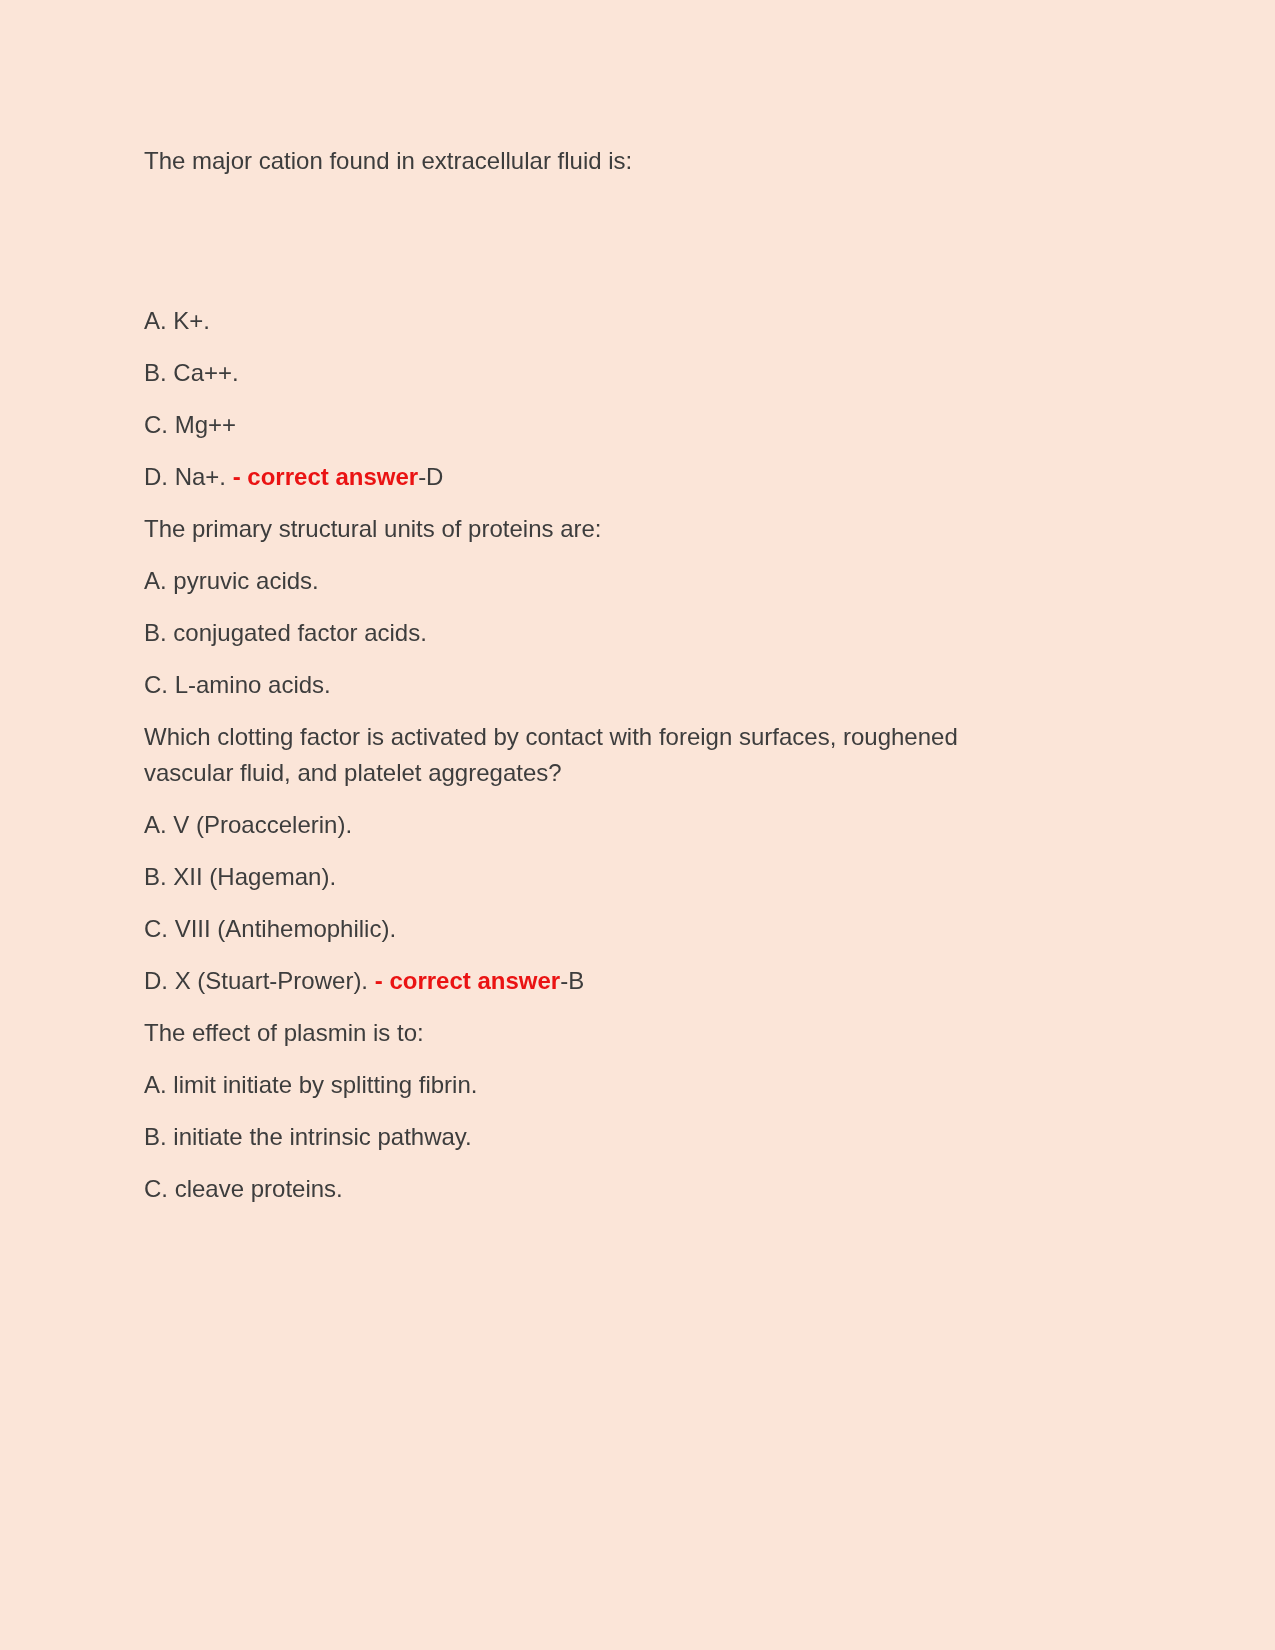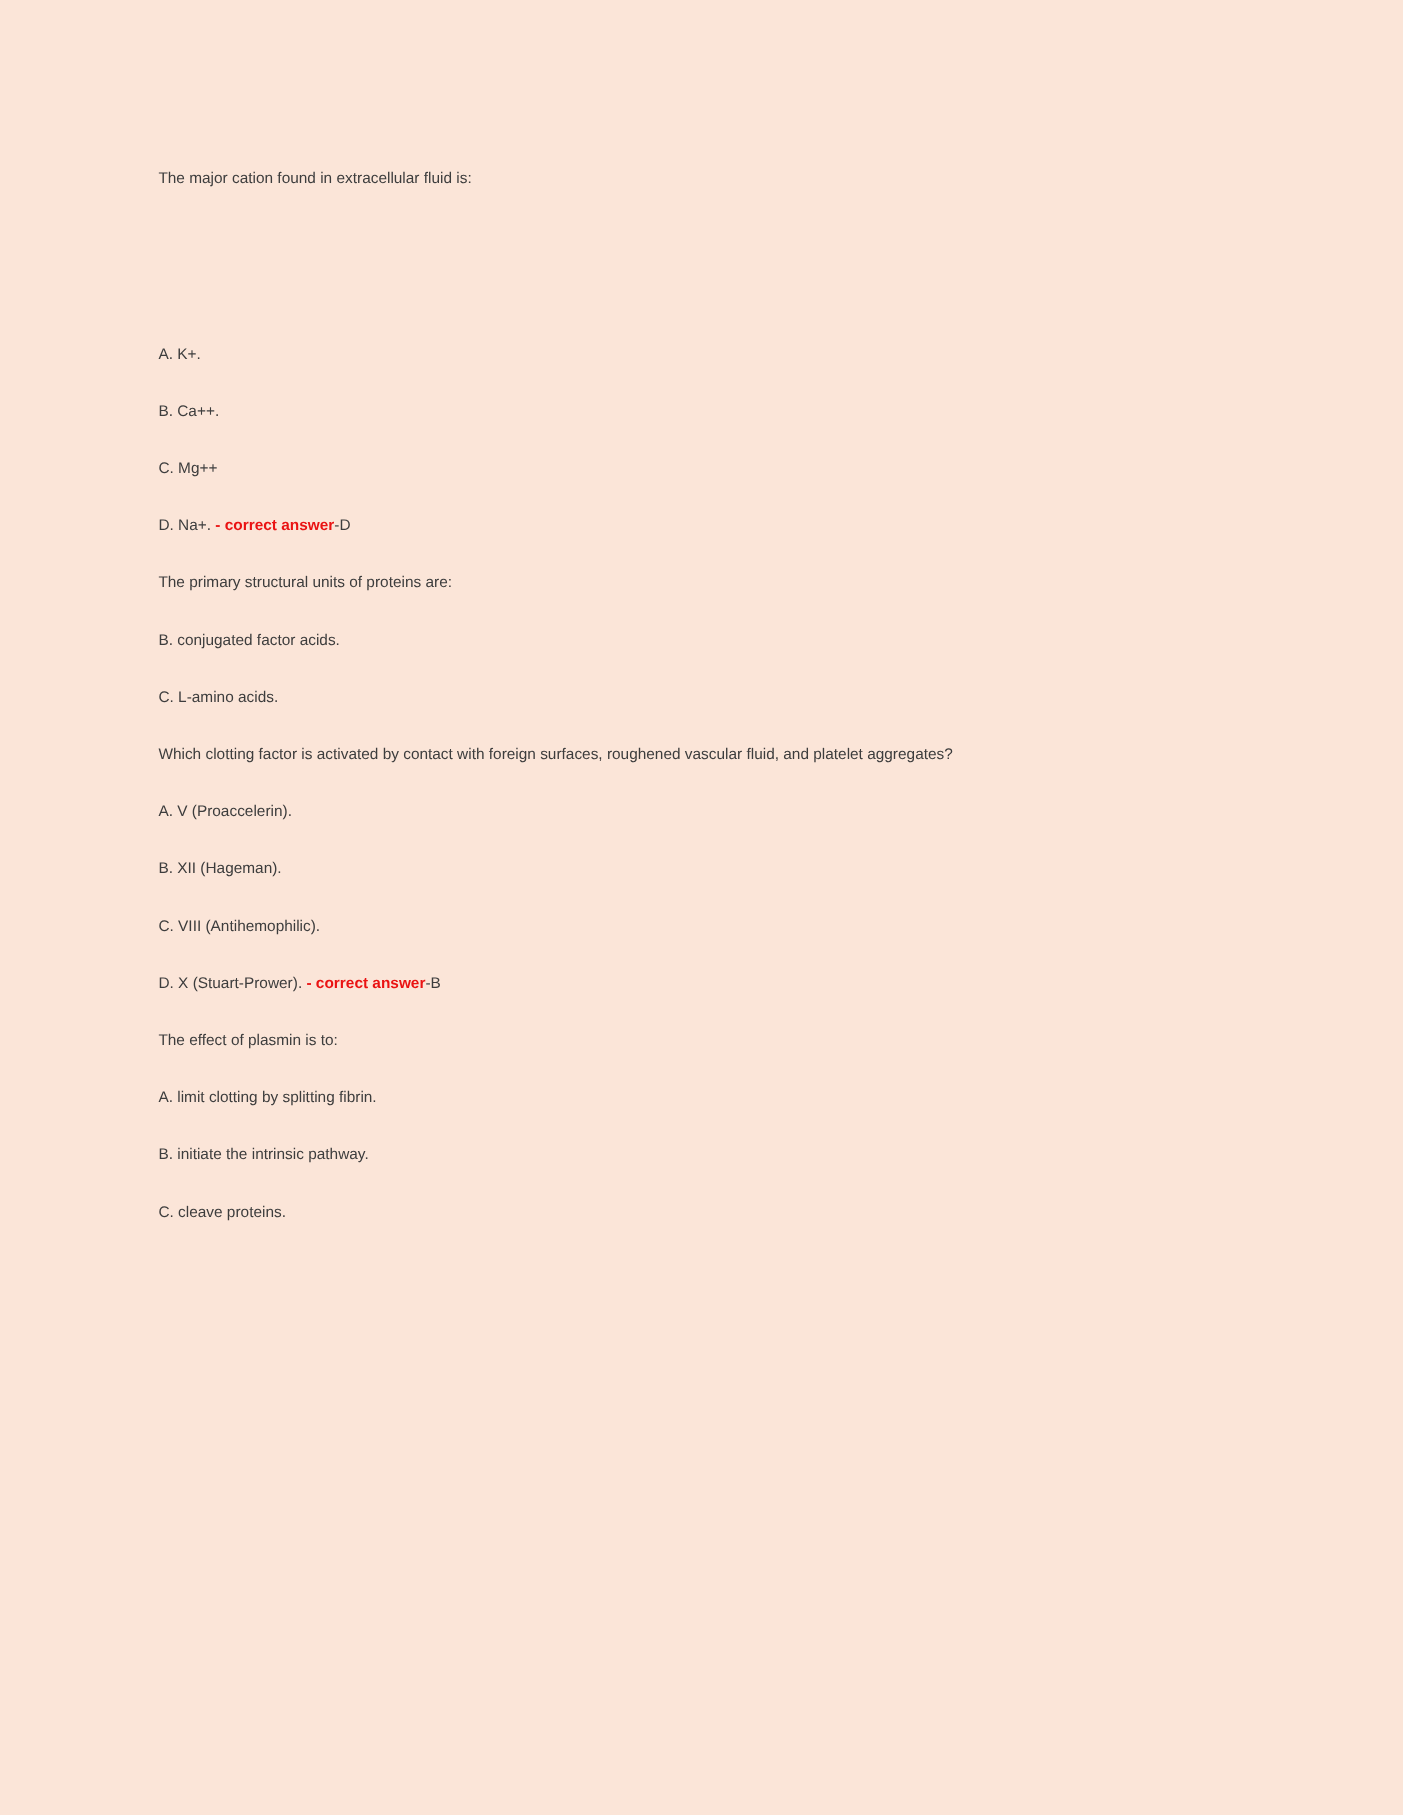--- a/index.html
+++ b/index.html
@@ -20,21 +20,21 @@
   }
   .page {
     width: 1275px;
     height: 1650px;
     padding: 143px 144px 0 144px;
   }
   .content {
     max-width: 900px;
   }
   p {
-    font-size: 14px;
+    font-size: 24px;
     line-height: 36px;
     margin-bottom: 16px;
     color: var(--text);
   }
   .question-block { }
   .question-block.first { margin-top: 0; }
   .q-big-gap { margin-bottom: 124px; }
   .answer-marker {
     color: var(--accent);
     font-weight: bold;
@@ -52,33 +52,34 @@
     <div class="question-block first">
       <p class="q-big-gap">The major cation found in extracellular fluid is:</p>
       <p><span>A. K+.</span></p>
       <p><span>B. Ca++.</span></p>
       <p><span>C. Mg++</span></p>
       <p><span>D. Na+. </span><span class="answer-marker">- correct answer</span><span class="answer-suffix">-D</span></p>
     </div>
 
     <div class="question-block">
       <p>The primary structural units of proteins are:</p>
+      <p><span>A. pyruvic acids.</span></p>
       <p><span>B. conjugated factor acids.</span></p>
       <p><span>C. L-amino acids.</span></p>
     </div>
 
     <div class="question-block">
       <p>Which clotting factor is activated by contact with foreign surfaces, roughened vascular fluid, and platelet aggregates?</p>
       <p><span>A. V (Proaccelerin).</span></p>
       <p><span>B. XII (Hageman).</span></p>
       <p><span>C. VIII (Antihemophilic).</span></p>
       <p><span>D. X (Stuart-Prower). </span><span class="answer-marker">- correct answer</span><span class="answer-suffix">-B</span></p>
     </div>
 
     <div class="question-block">
       <p>The effect of plasmin is to:</p>
-      <p><span>A. limit clotting by splitting fibrin.</span></p>
+      <p><span>A. limit initiate by splitting fibrin.</span></p>
       <p><span>B. initiate the intrinsic pathway.</span></p>
       <p><span>C. cleave proteins.</span></p>
     </div>
 
   </div>
 </div>
 
 </body></html>

